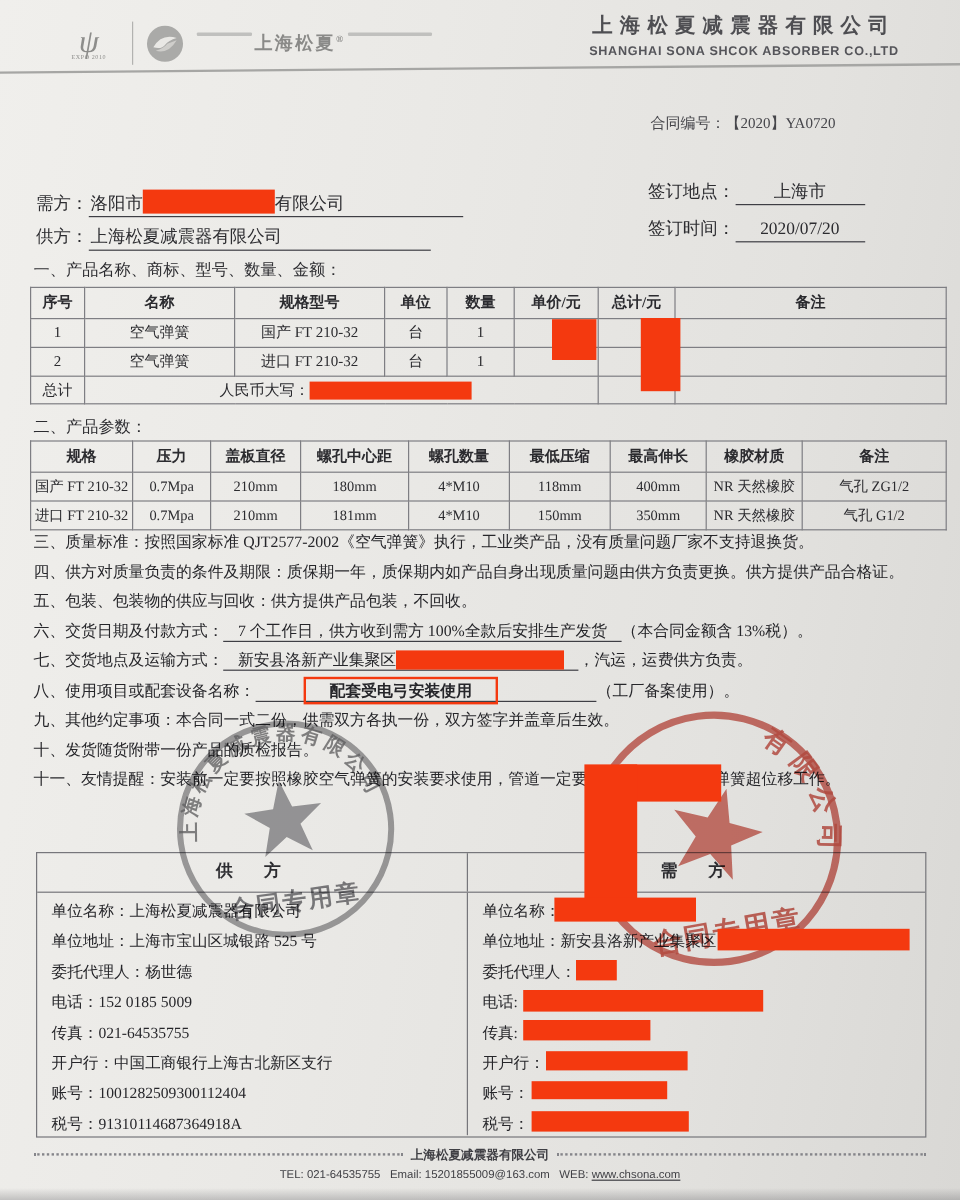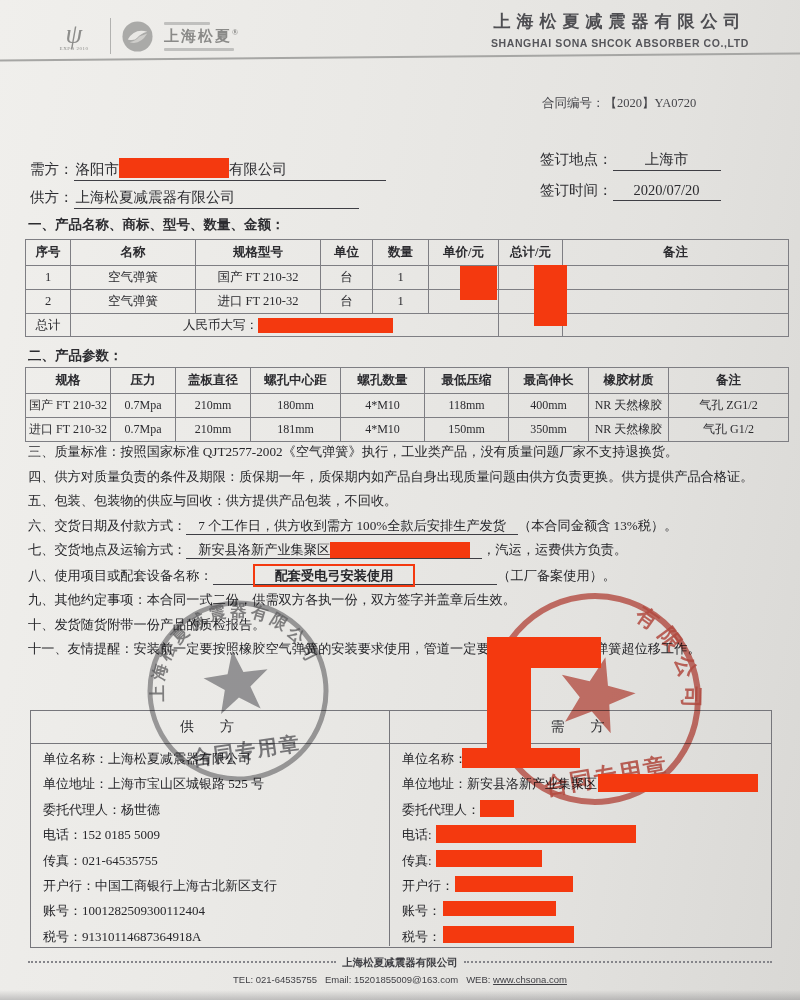--- a/index.html
+++ b/index.html
@@ -9,62 +9,62 @@
   .page::after{content:'';position:absolute;left:0;bottom:0;width:100%;height:10px;
     background:linear-gradient(rgba(0,0,0,0),rgba(80,80,85,.28));pointer-events:none;}
 
   
   .brandbox{position:absolute;left:48px;top:18px;display:flex;align-items:center;gap:10px;}
   .expo{width:52px;text-align:center;color:#8d8d8b;}
   .expo .glyph{font-size:27px;line-height:24px;font-style:italic;}
   .expo .cap{font-size:5px;letter-spacing:.5px;color:#8d8d8b;}
   .vdiv{width:1px;height:36px;background:#b2b2b0;}
   .clogo{width:33px;height:33px;}
-  .brandtxt{display:flex;flex-direction:column;gap:2px;}
+  .brandtxt{display:flex;flex-direction:row;gap:2px;}
   .tinybar{height:3px;background:#c0c0be;border-radius:1px;}
   .bn{font-size:15px;font-weight:bold;color:#8a8a88;letter-spacing:2px;white-space:nowrap;}
   .bn sup{font-size:8px;}
   .hdr-company{position:absolute;left:455px;top:10px;width:330px;text-align:center;}
   .hc-cn{font-size:17px;font-weight:bold;letter-spacing:6px;color:#4e4e52;white-space:nowrap;}
   .hc-en{font-size:10.5px;font-weight:bold;letter-spacing:.6px;color:#55555a;margin-top:4px;
     font-family:"Liberation Sans",sans-serif;}
   .hdr-rule{position:absolute;left:-4px;top:56px;width:810px;height:2px;background:#a6a6a4;transform:rotate(-.5deg);}
   .contract-no{position:absolute;left:542px;top:66px;font-size:12.5px;color:#46464b;margin-top:29px;}
 
   .doc-title{position:absolute;left:0;top:88px;width:100%;text-align:center;
     font-size:30px;font-weight:bold;color:#3b3b3f;letter-spacing:30px;text-indent:30px;}
 
   
   .pline{position:absolute;font-size:14.5px;white-space:nowrap;}
   .ul{display:inline-block;border-bottom:1.5px solid #3e3e44;padding:0 4px 1px 2px;}
   .ri{display:inline-block;background:#f4390f;vertical-align:-4px;}
   .redact{position:absolute;background:#f4390f;z-index:50;}
   .sign-val{display:inline-block;border-bottom:1.5px solid #3e3e44;min-width:96px;text-align:center;padding:0 6px 1px;}
 
-  .secline{position:absolute;left:28px;font-size:13.5px;font-weight:bold;color:#2c2c30;}
+  .secline{position:absolute;left:28px;font-size:13.5px;font-weight:normal;color:#2c2c30;}
 
   
   .ctable{position:absolute;left:25px;border-collapse:collapse;table-layout:fixed;width:763px;
     font-size:12.5px;color:#2b2b2f;}
   .ctable td{border:1.2px solid #7e7e83;text-align:center;padding:1px 2px;overflow:hidden;white-space:nowrap;}
   .ctable thead tr{height:26px;}
   .ctable thead td{font-weight:bold;}
   .ctable tbody tr{height:24px;}
   .cap-cell{text-align:left !important;padding-left:112px !important;}
 
   
   .clauses{position:absolute;left:28px;top:441px;width:754px;font-size:13.2px;line-height:22.5px;color:#26262a;}
   .clauses p{margin:0 0 2px 0;}
   .fill-ul{border-bottom:1.5px solid #3e3e44;padding:0 12px 1px;}
   .boxed{display:inline-block;border:2.5px solid #f4390f;padding:0 20px;font-weight:bold;line-height:19px;}
 
   
   .sig{position:absolute;left:30px;top:710px;width:740px;height:236px;border:1.6px solid #76767b;}
   .sig-h{display:flex;height:32px;border-bottom:1.2px solid #76767b;}
-  .sig-hc{text-align:center;line-height:32px;font-size:14px;font-weight:normal;letter-spacing:6px;}
+  .sig-hc{text-align:center;line-height:32px;font-size:14px;font-weight:bold;letter-spacing:6px;}
   .sig-hc.s1{width:358px;border-right:1.2px solid #76767b;}
   .sig-hc.s2{flex:1;}
   .sig-b{display:flex;height:202px;}
   .sig-col{padding:6px 8px 0 12px;}
   .sig-col.c1{width:338px;border-right:1.2px solid #76767b;}
   .sig-col.c2{flex:1;}
   .sig-row{height:25.4px;font-size:13px;white-space:nowrap;}
   .sig-row .lbl{color:#26262a;margin-top:41px;}
   .sig-row .val{color:#26262a;}
 

